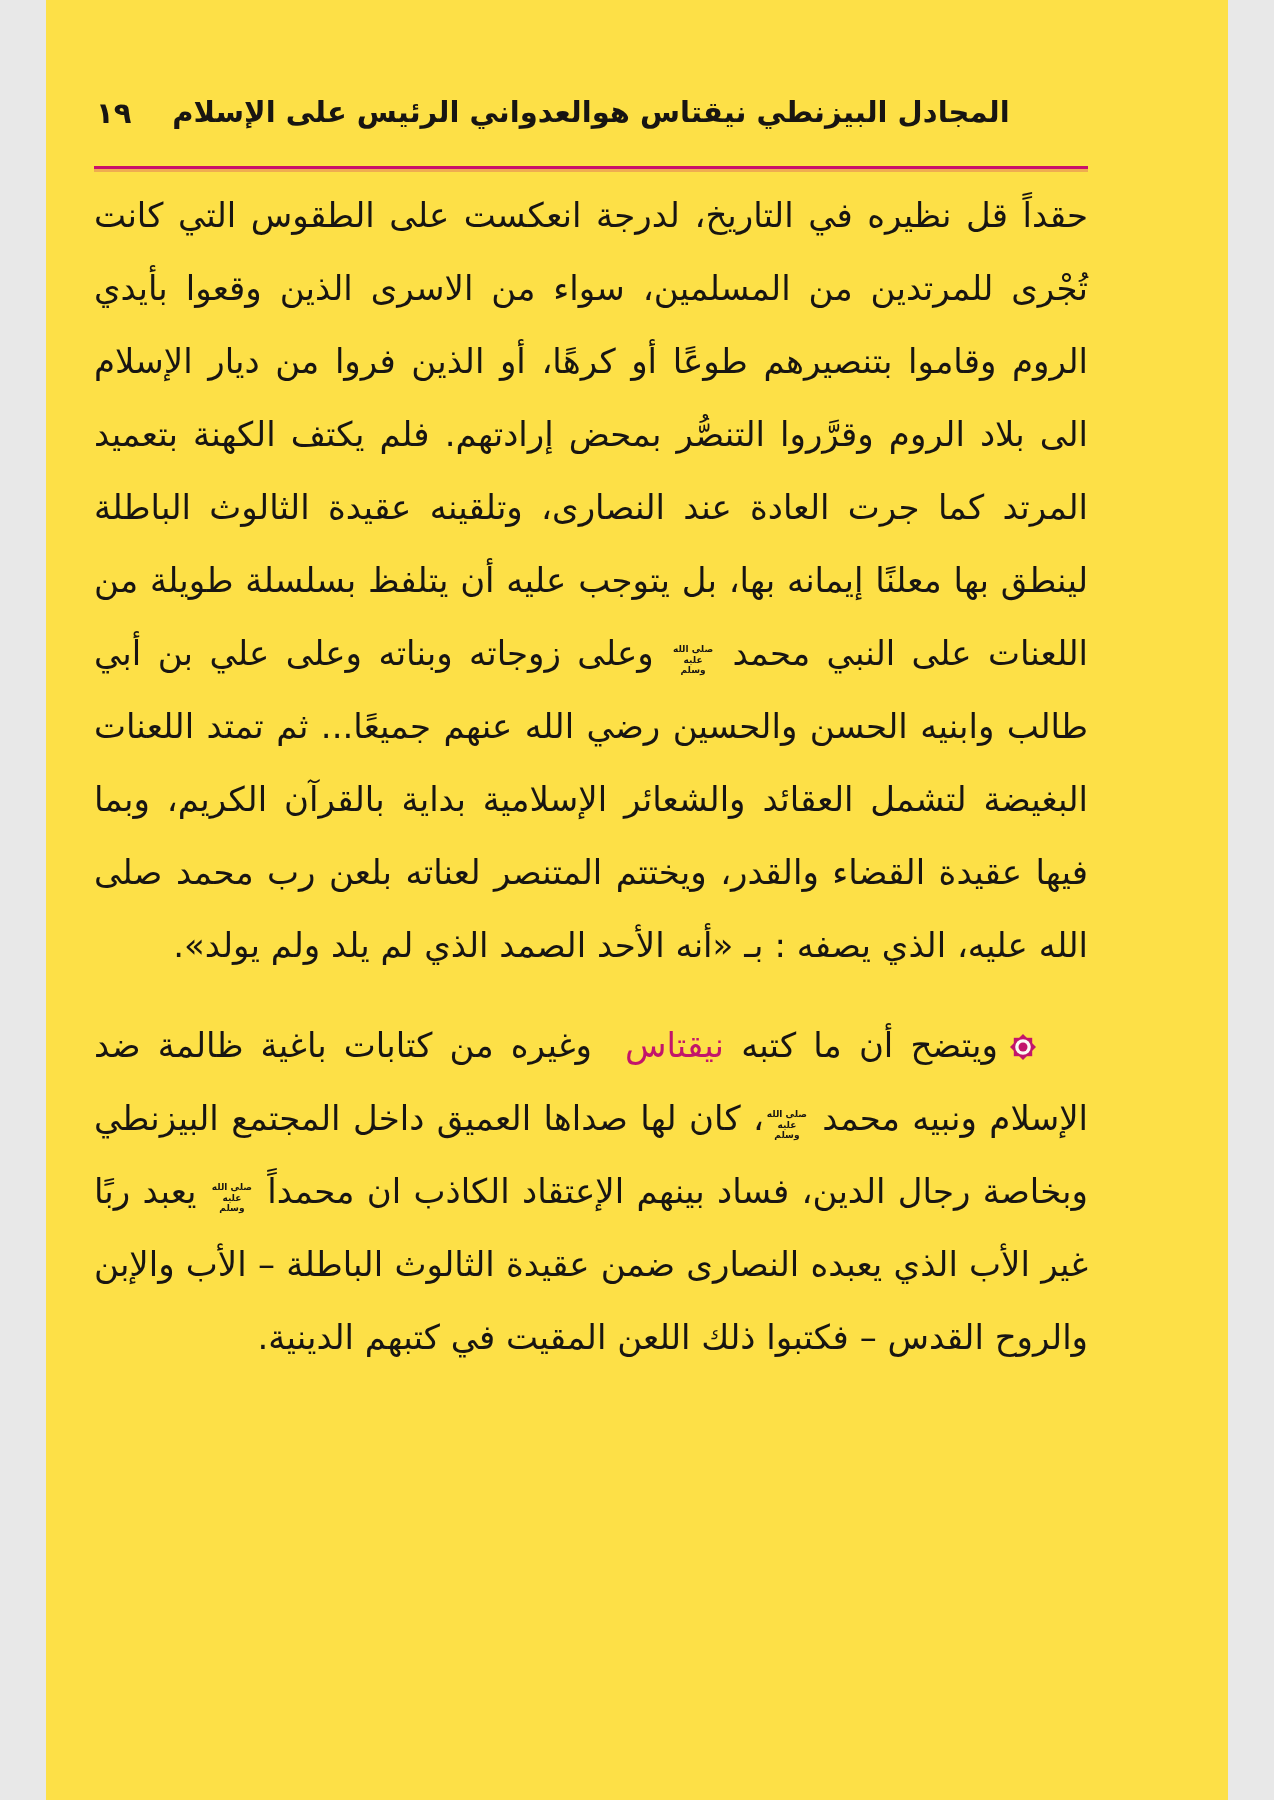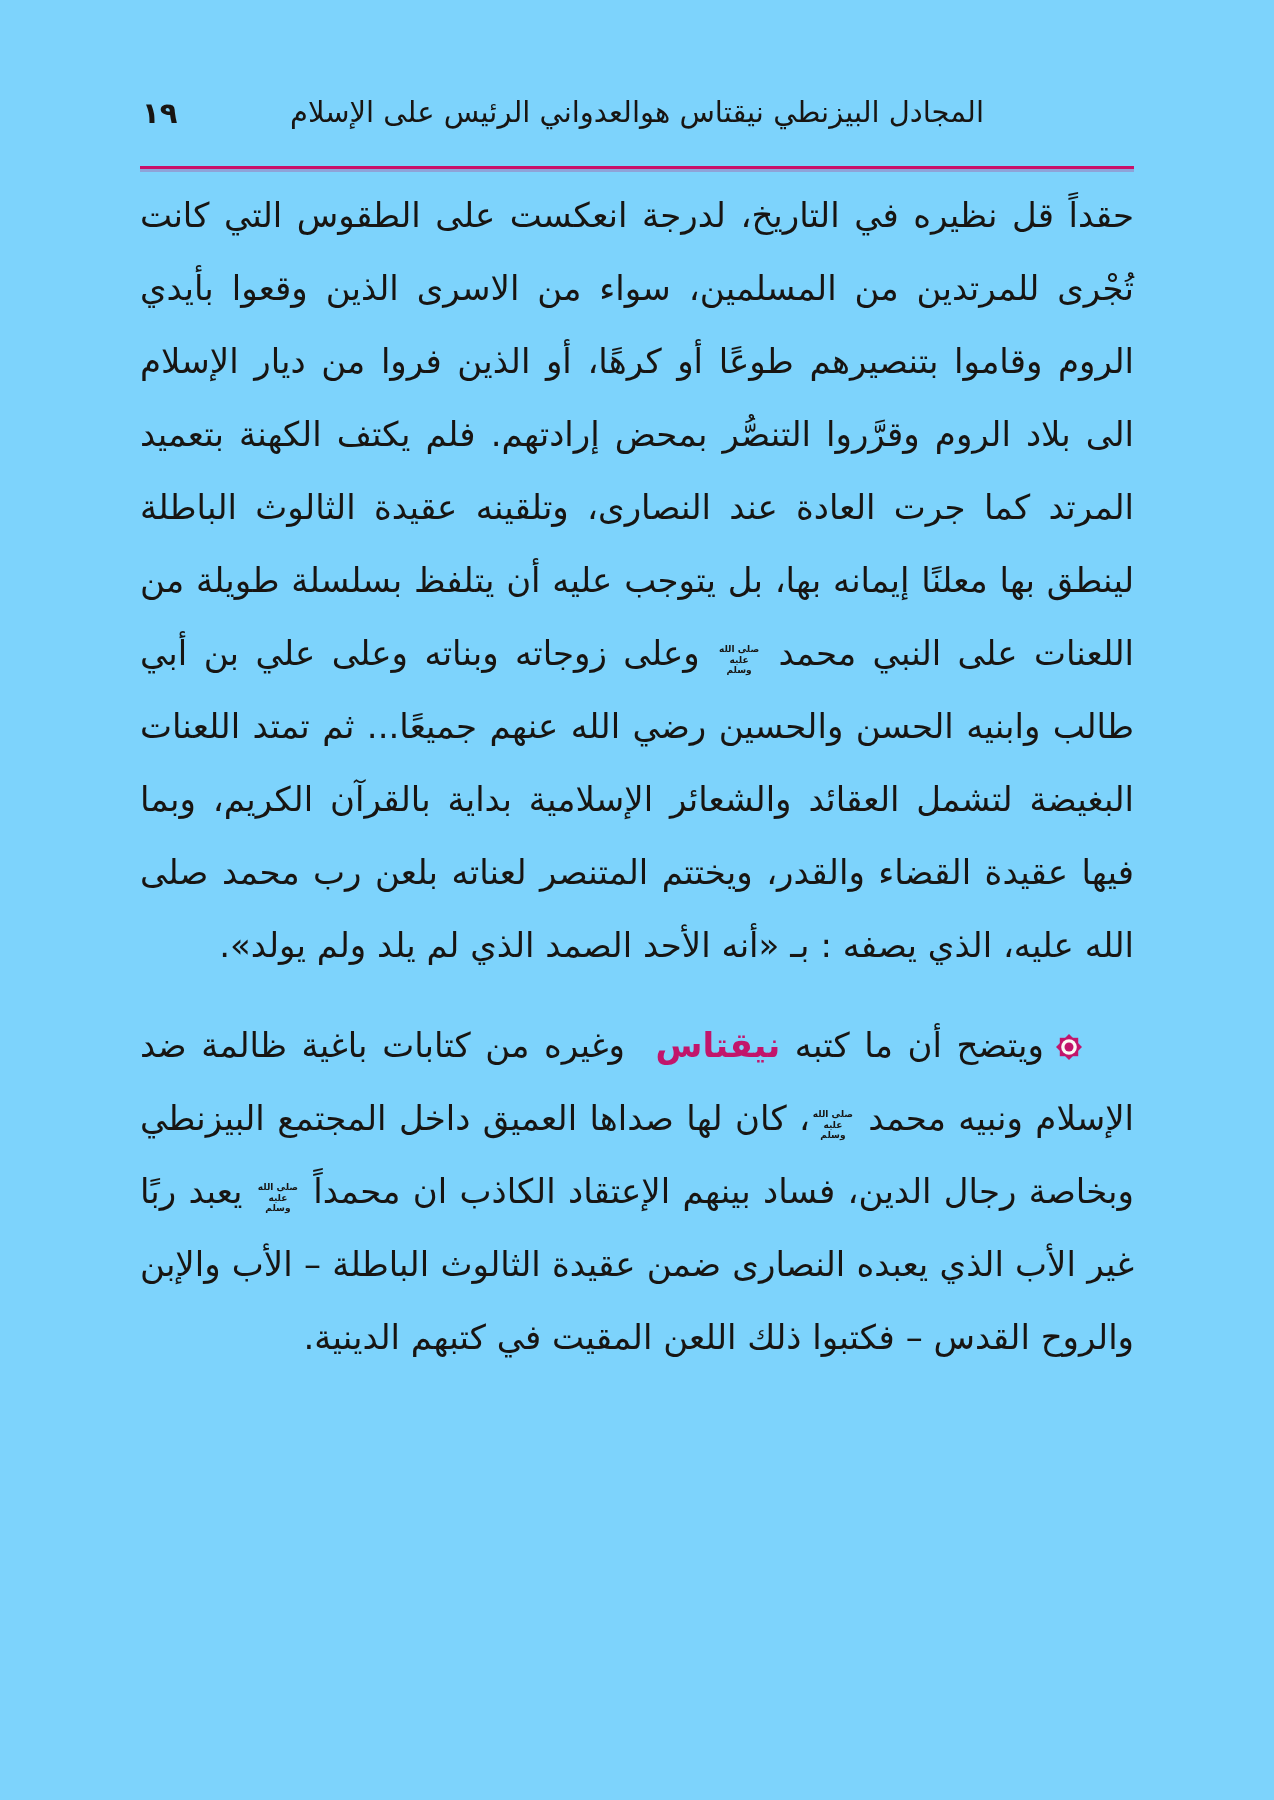--- a/index.html
+++ b/index.html
@@ -2,44 +2,44 @@
 <html lang="ar" dir="rtl"><head>
 <meta charset="utf-8">
 <style>
   html, body {
     margin: 0;
     padding: 0;
     background: #e8e8e8;
   }
   .page {
     position: relative;
-    width: 1274px;
+    width: 1182px;
     height: 1800px;
     margin: 0 auto;
-    background: #7dd3fc;
+    background: #fde047;
     direction: rtl;
     font-family: "DejaVu Sans", sans-serif;
     color: #181512;
     overflow: hidden;
   }
   .content {
     position: absolute;
     top: 0;
     right: 140px;
     width: 994px;
   }
   .header {
     position: relative;
     padding-top: 92px;
     height: 58px;
   }
   .running-title {
     text-align: center;
     font-size: 29px;
-    font-weight: normal;
+    font-weight: bold;
     letter-spacing: 0;
     line-height: 1.4;
   }
   .page-num {
     position: absolute;
     left: 2px;
     top: 96px;
     font-size: 29px;
     font-weight: bold;
   }
@@ -59,21 +59,21 @@
     margin: 0;
   }
   .para.indent {
     text-indent: 50px;
   }
   .para.spaced {
     margin-top: 27px;
   }
   .hl {
     color: #C2156B;
-    font-weight: bold;
+    font-weight: normal;
     margin-left: 16px;
   }
   .saw {
     display: inline-block;
     width: 46px;
     font-size: 9px;
     line-height: 1.15;
     text-align: center;
     vertical-align: -8px;
     text-indent: 0;

